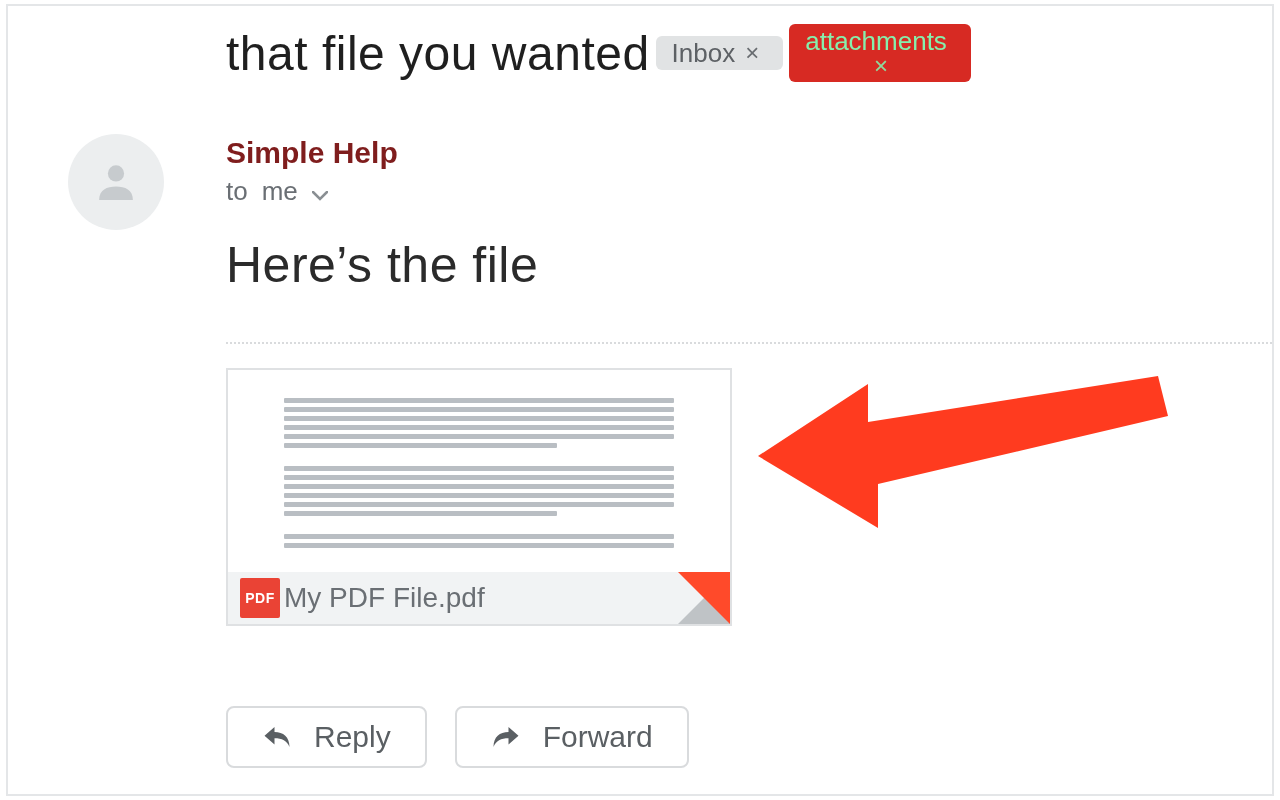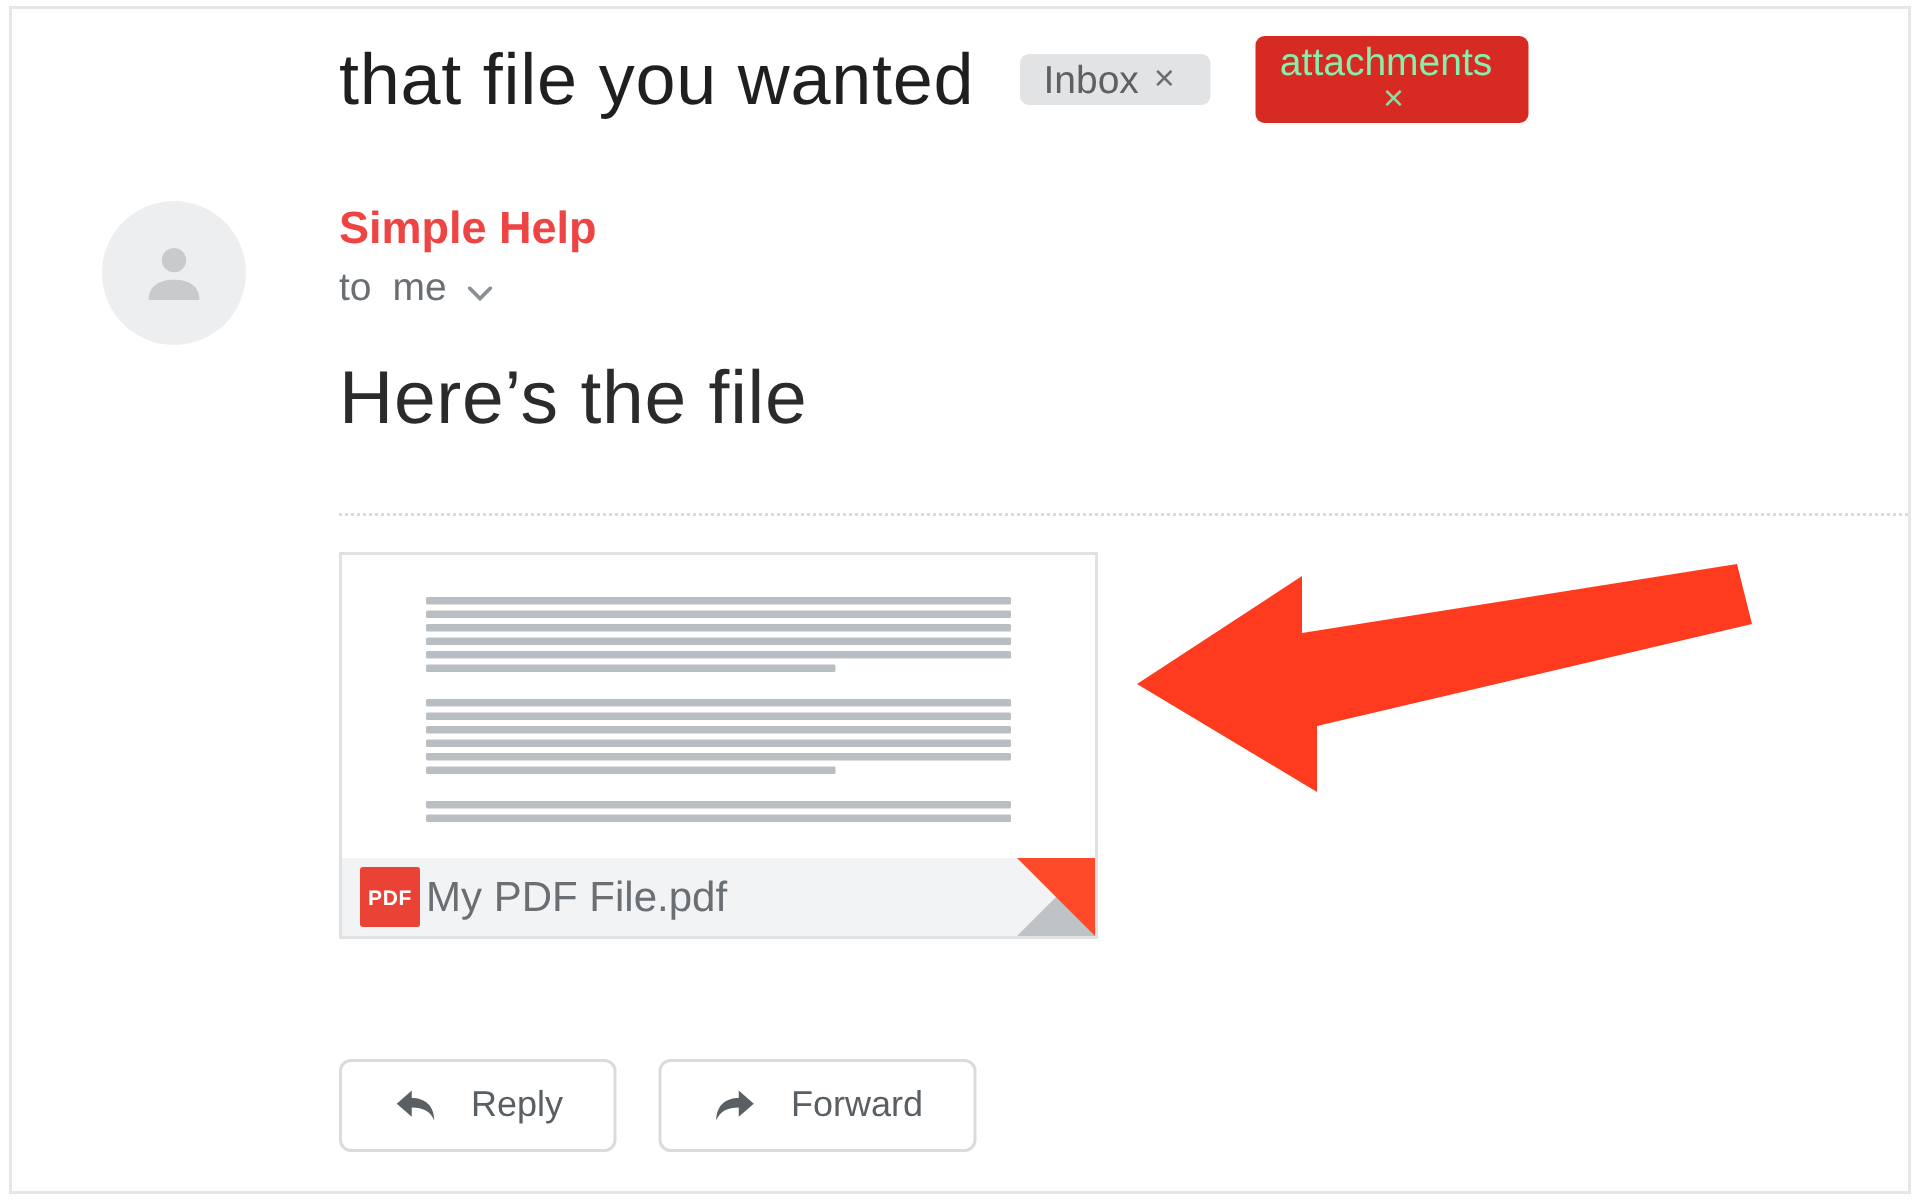--- a/index.html
+++ b/index.html
@@ -18,21 +18,21 @@
     border: 2px solid #e4e6e8;
     background: #fff;
   }
   
   .subject-row {
     position: absolute;
     left: 218px; top: 18px;
     right: 20px;
     display: flex;
     align-items: center;
-    gap: 30px;
+    gap: 6px;
   }
   .subject {
     font-size: 48px;
     font-weight: 400;
     color: #1f1f1f;
     letter-spacing: 0.5px;
   }
   .label {
     display: inline-flex;
     align-items: center;
@@ -67,21 +67,21 @@
     background: #eceeef;
     display: flex; align-items: center; justify-content: center;
   }
   .avatar svg { width: 54px; height: 54px; }
   
   .sender {
     position: absolute;
     left: 218px; top: 130px;
     font-size: 30px;
     font-weight: 700;
-    color: #ef4444;
+    color: #7f1d1d;
   }
   .recipient-row {
     position: absolute;
     left: 218px; top: 170px;
     font-size: 26px;
     color: #6a6f74;
     display: flex; align-items: center;
     gap: 14px;
   }
   .recipient-row .chev { position: relative; top: 1px; }
@@ -171,21 +171,21 @@
     gap: 28px;
   }
   .btn {
     border: 2px solid #d9dbdd;
     border-radius: 8px;
     height: 62px;
     padding: 0 34px;
     display: inline-flex;
     align-items: center;
     gap: 22px;
-    font-size: 24px;
+    font-size: 30px;
     color: #5a5f63;
     background: #fff;
   }
   .btn svg { width: 30px; height: 30px; }
   
   .arrow-anno {
     position: absolute;
     left: 750px; top: 350px;
     width: 420px; height: 200px;
     pointer-events: none;

